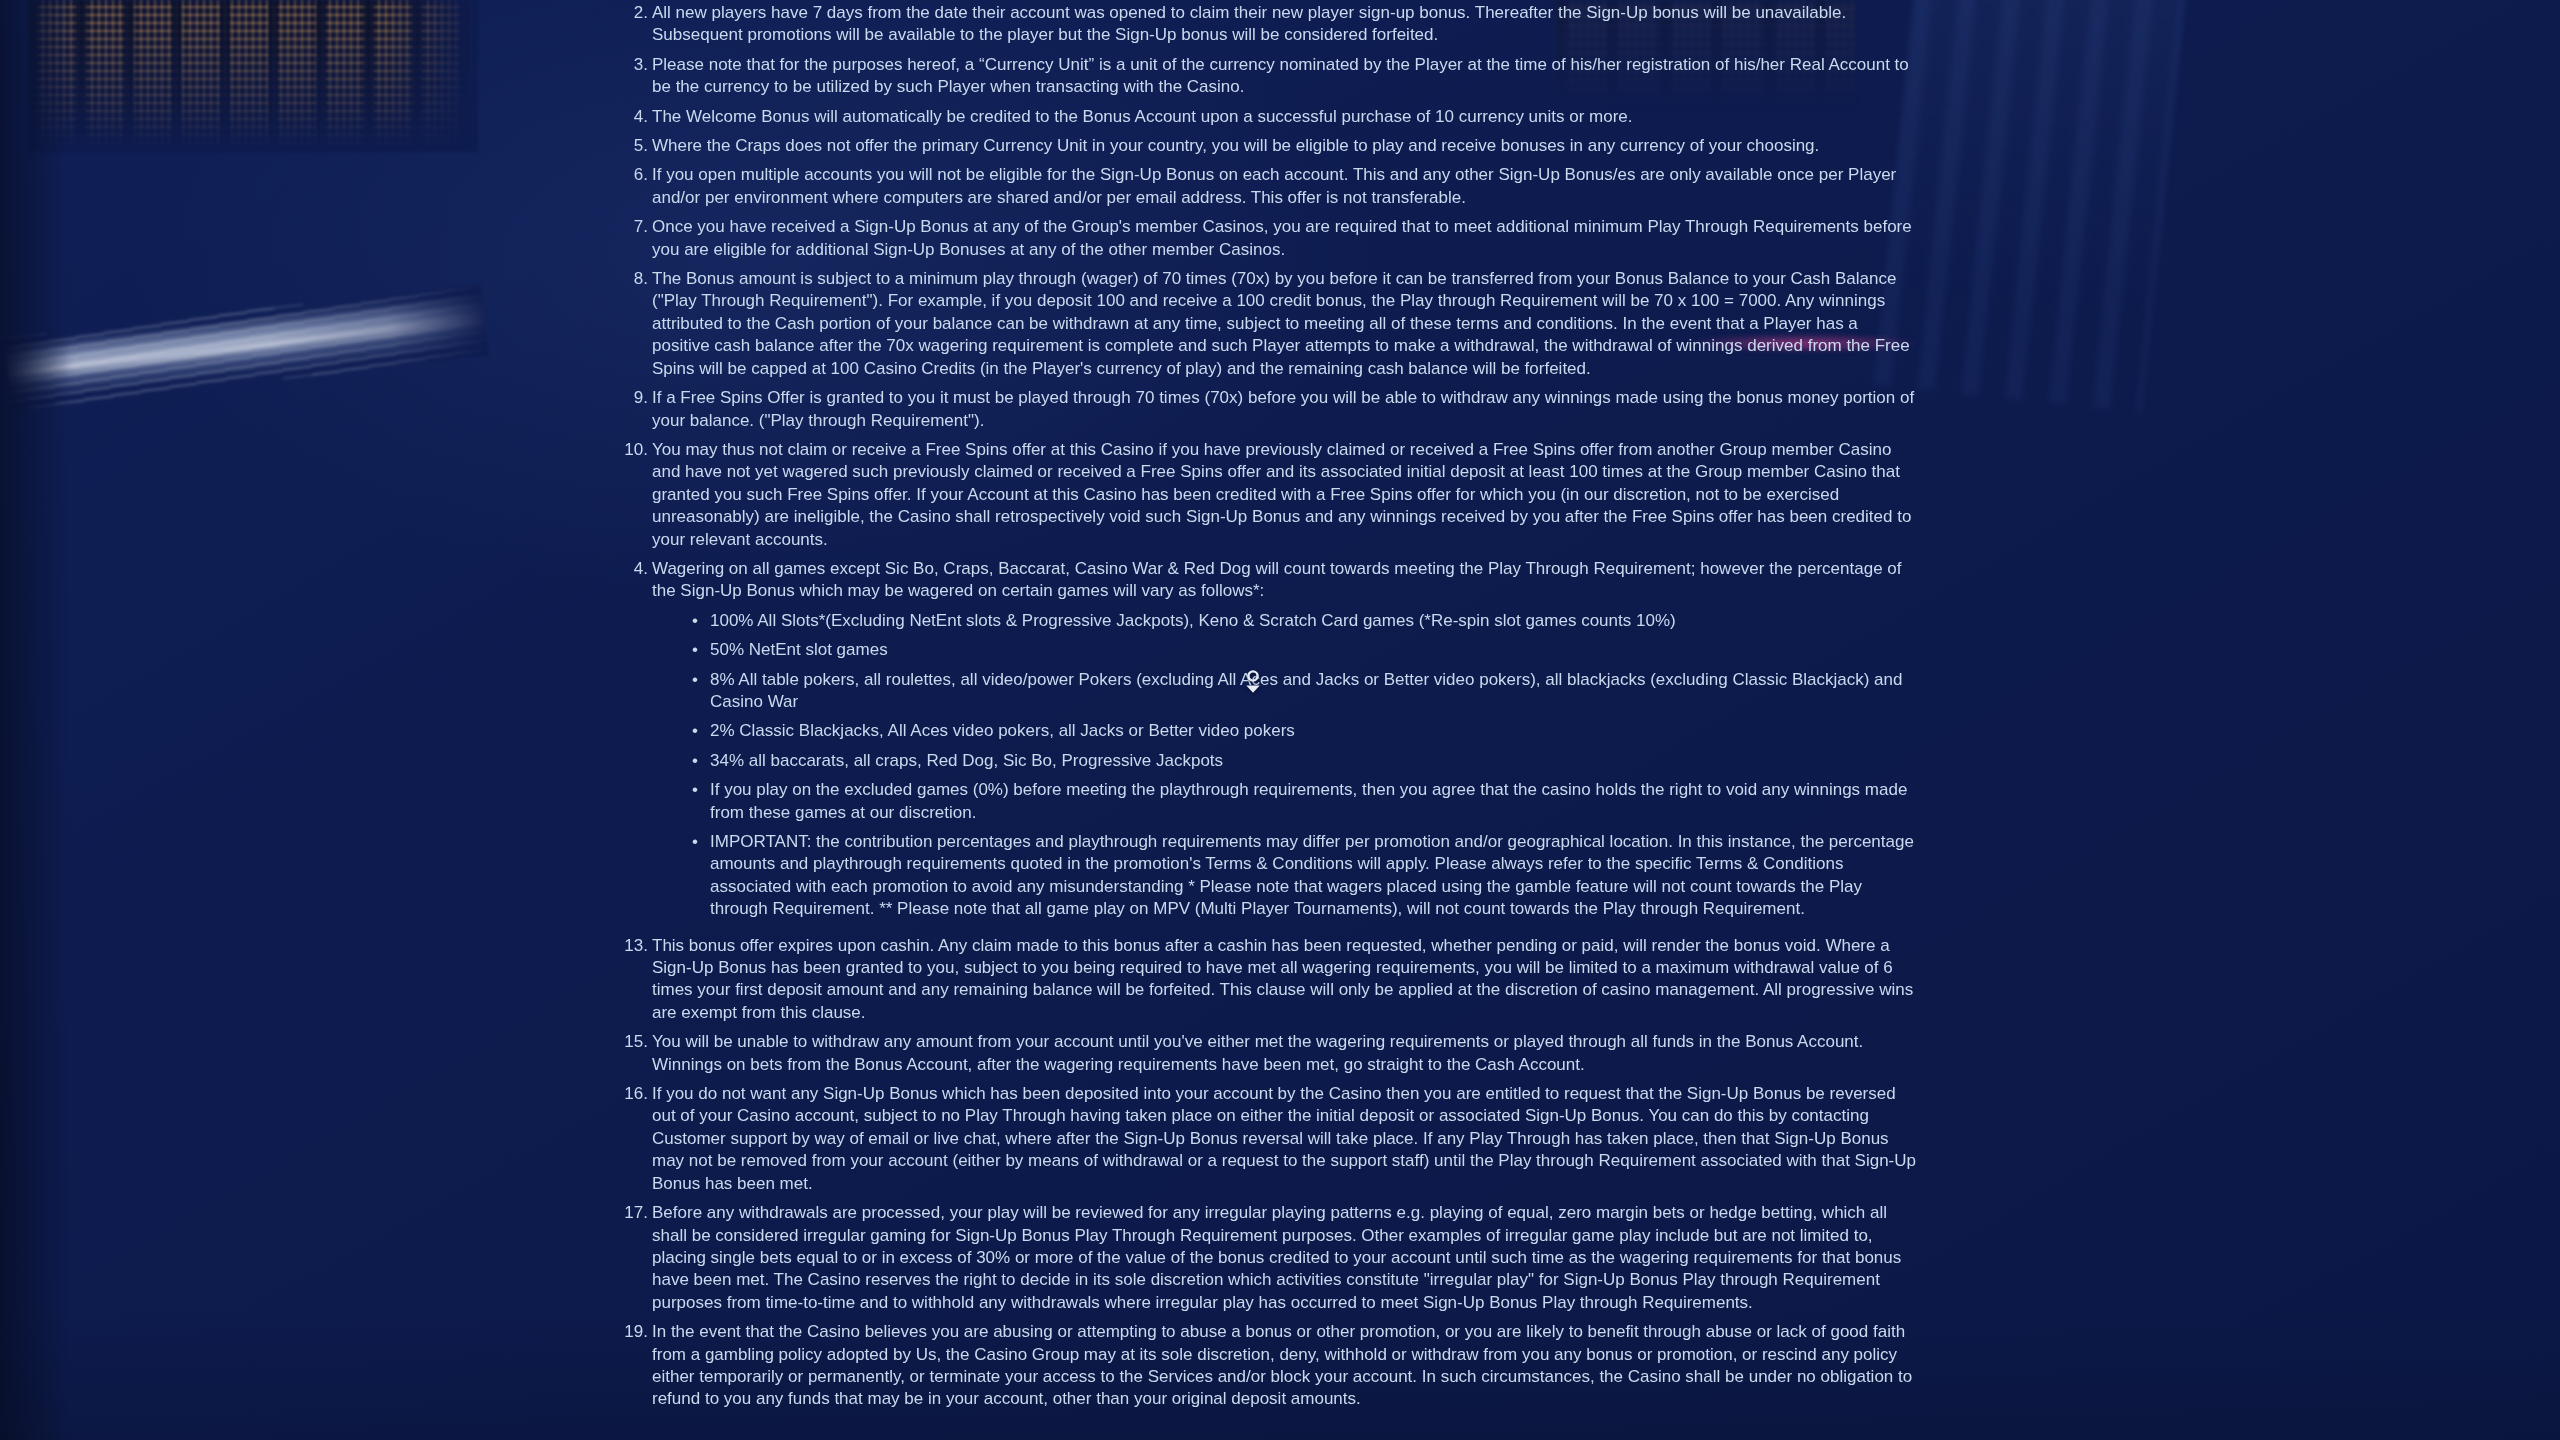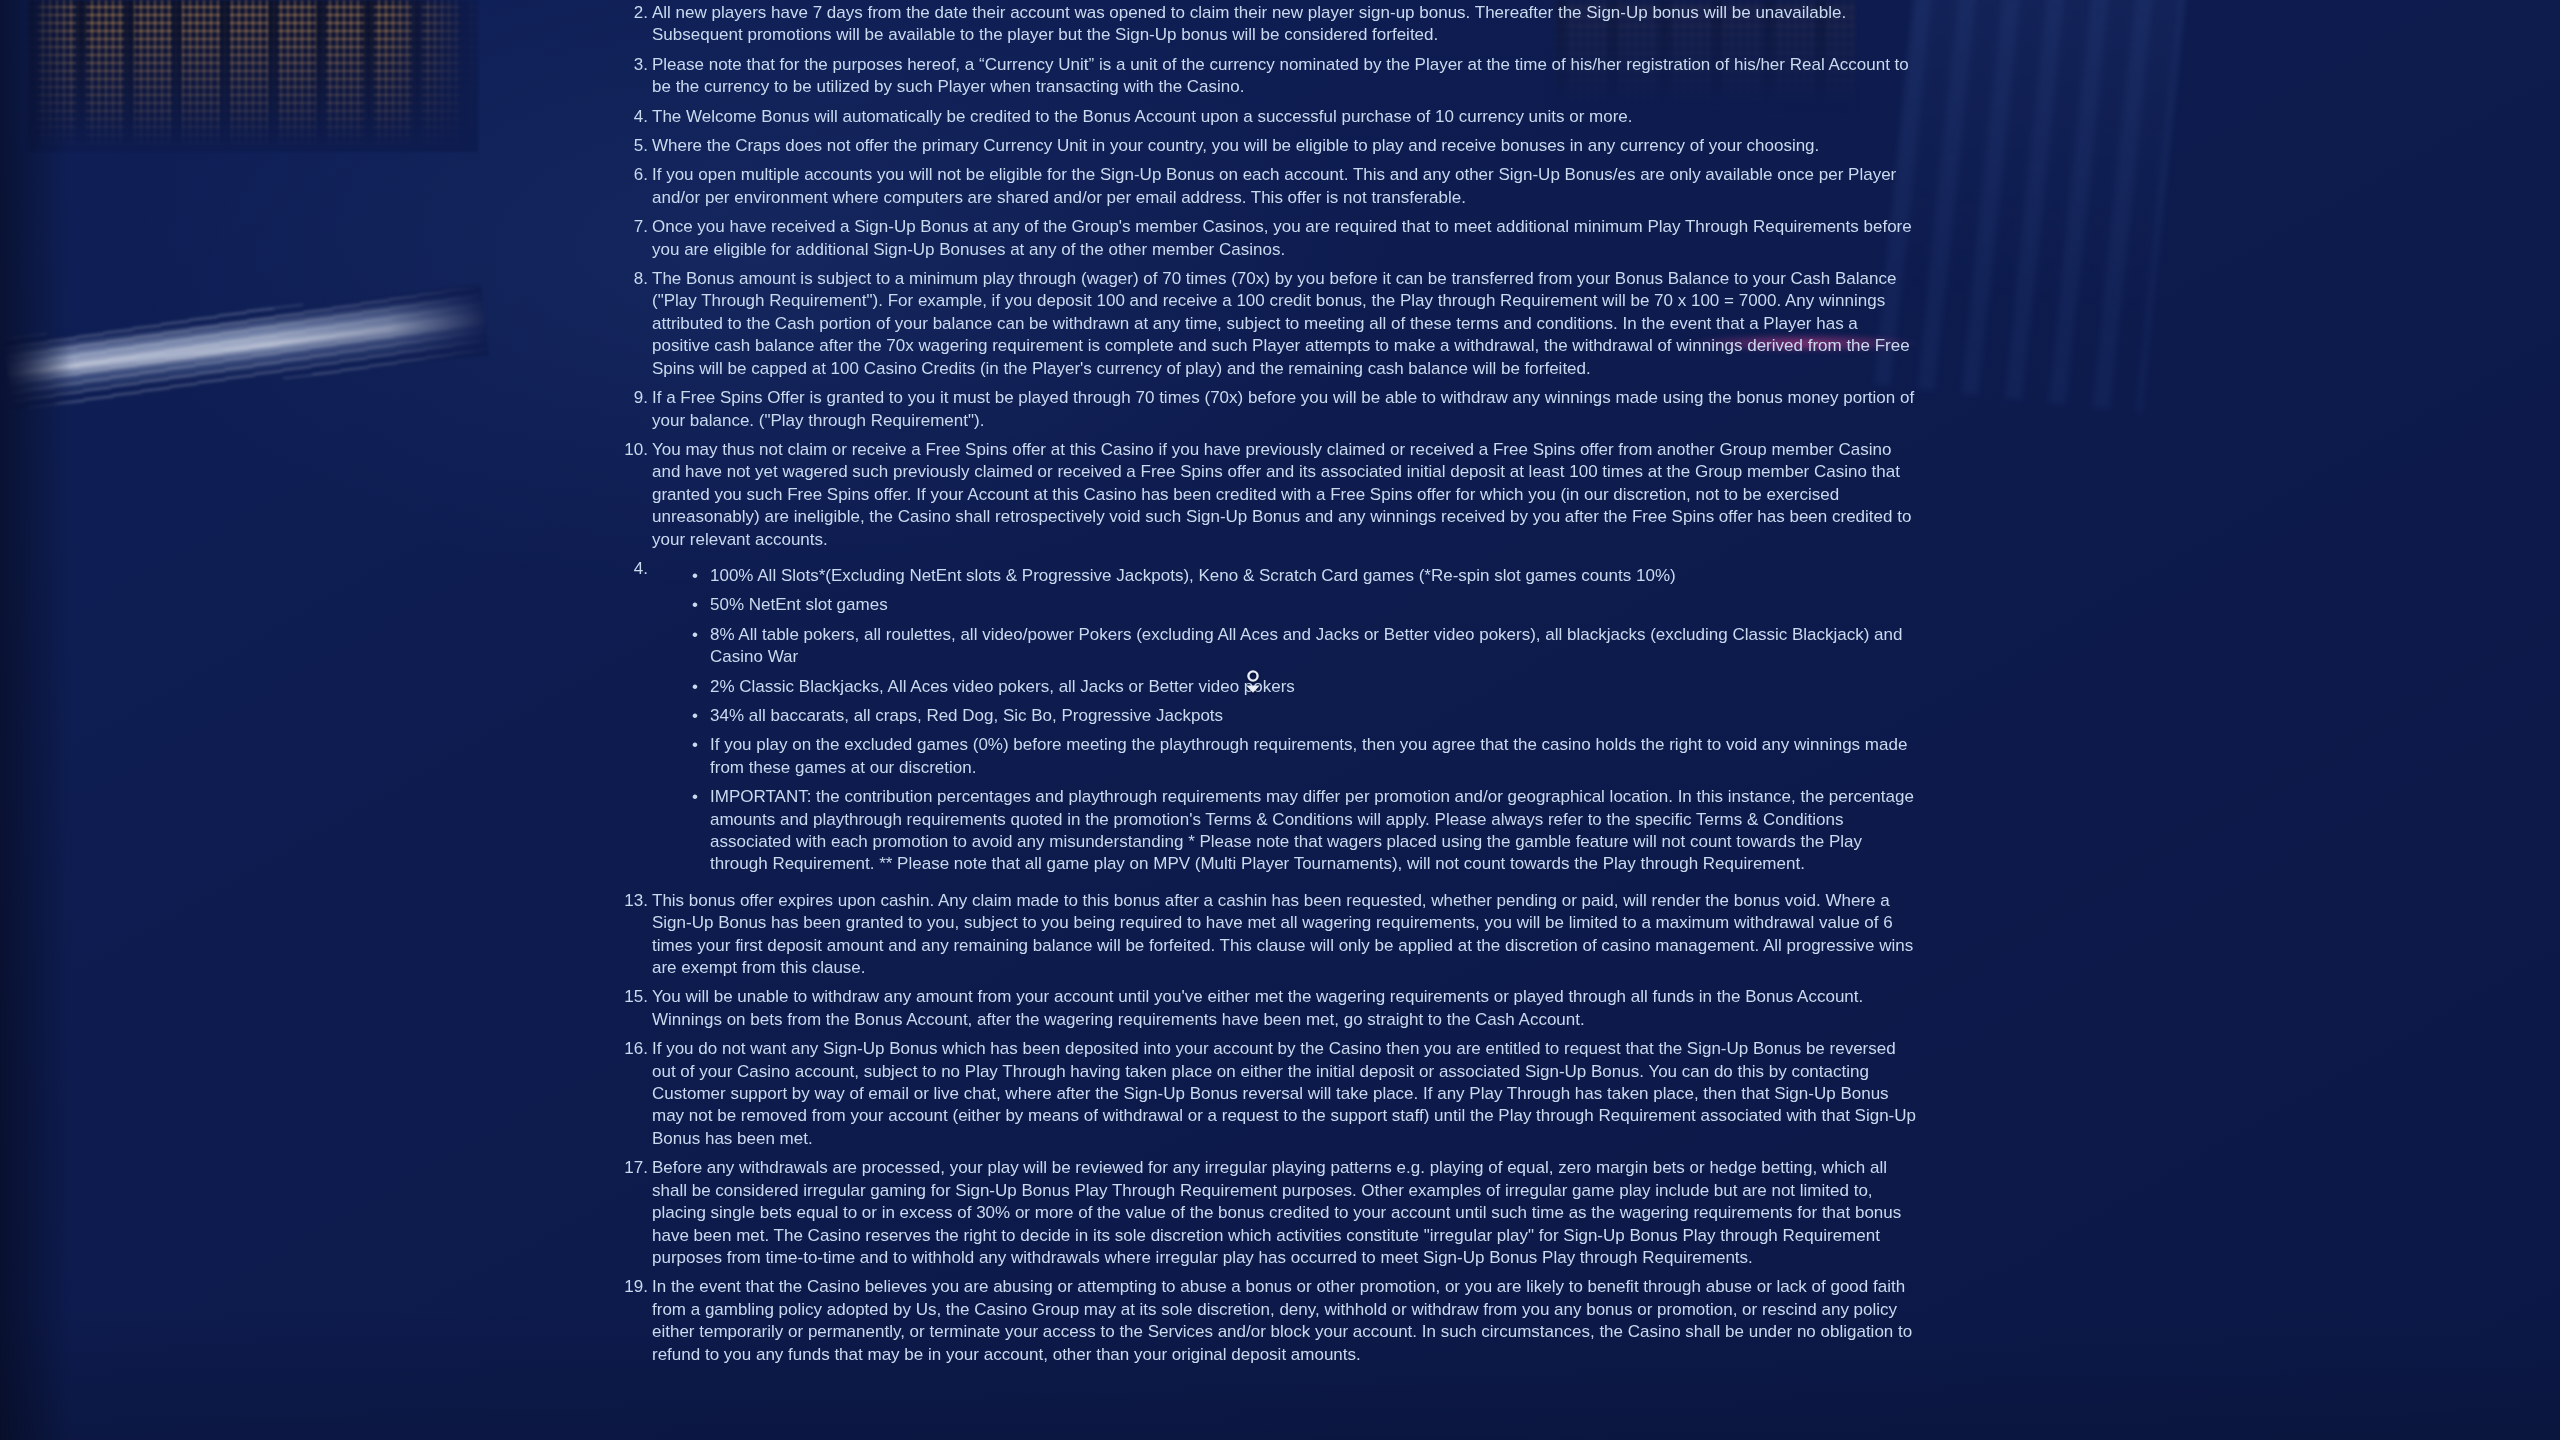--- a/index.html
+++ b/index.html
@@ -146,20 +146,21 @@
       <li class="term">
     <span class="num">10.</span>
     <div class="body">
       <span class="txt">You may thus not claim or receive a Free Spins offer at this Casino if you have previously claimed or received a Free Spins offer from another Group member Casino and have not yet wagered such previously claimed or received a Free Spins offer and its associated initial deposit at least 100 times at the Group member Casino that granted you such Free Spins offer. If your Account at this Casino has been credited with a Free Spins offer for which you (in our discretion, not to be exercised unreasonably) are ineligible, the Casino shall retrospectively void such Sign-Up Bonus and any winnings received by you after the Free Spins offer has been credited to your relevant accounts.</span>
       
     </div>
   </li>
       <li class="term">
     <span class="num">4.</span>
     <div class="body">
+      <span class="txt">Wagering on all games except Sic Bo, Craps, Baccarat, Casino War &amp; Red Dog will count towards meeting the Play Through Requirement; however the percentage of the Sign-Up Bonus which may be wagered on certain games will vary as follows*:</span>
       <ul class="bullets">
             <li class="bullet">
     <span class="dot">•</span>
     <span class="btxt">100% All Slots*(Excluding NetEnt slots &amp; Progressive Jackpots), Keno &amp; Scratch Card games (*Re-spin slot games counts 10%)</span>
   </li>
             <li class="bullet">
     <span class="dot">•</span>
     <span class="btxt">50% NetEnt slot games</span>
   </li>
             <li class="bullet">

